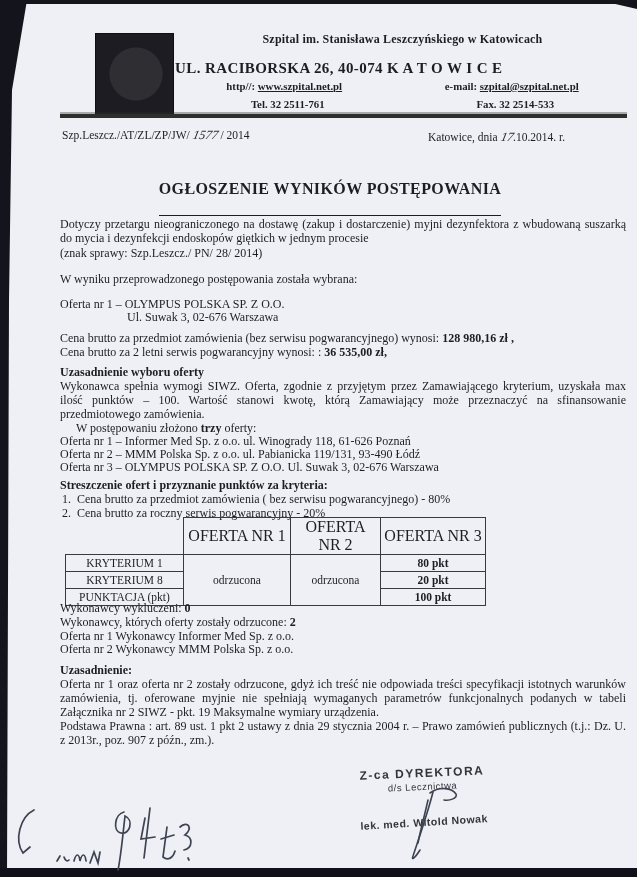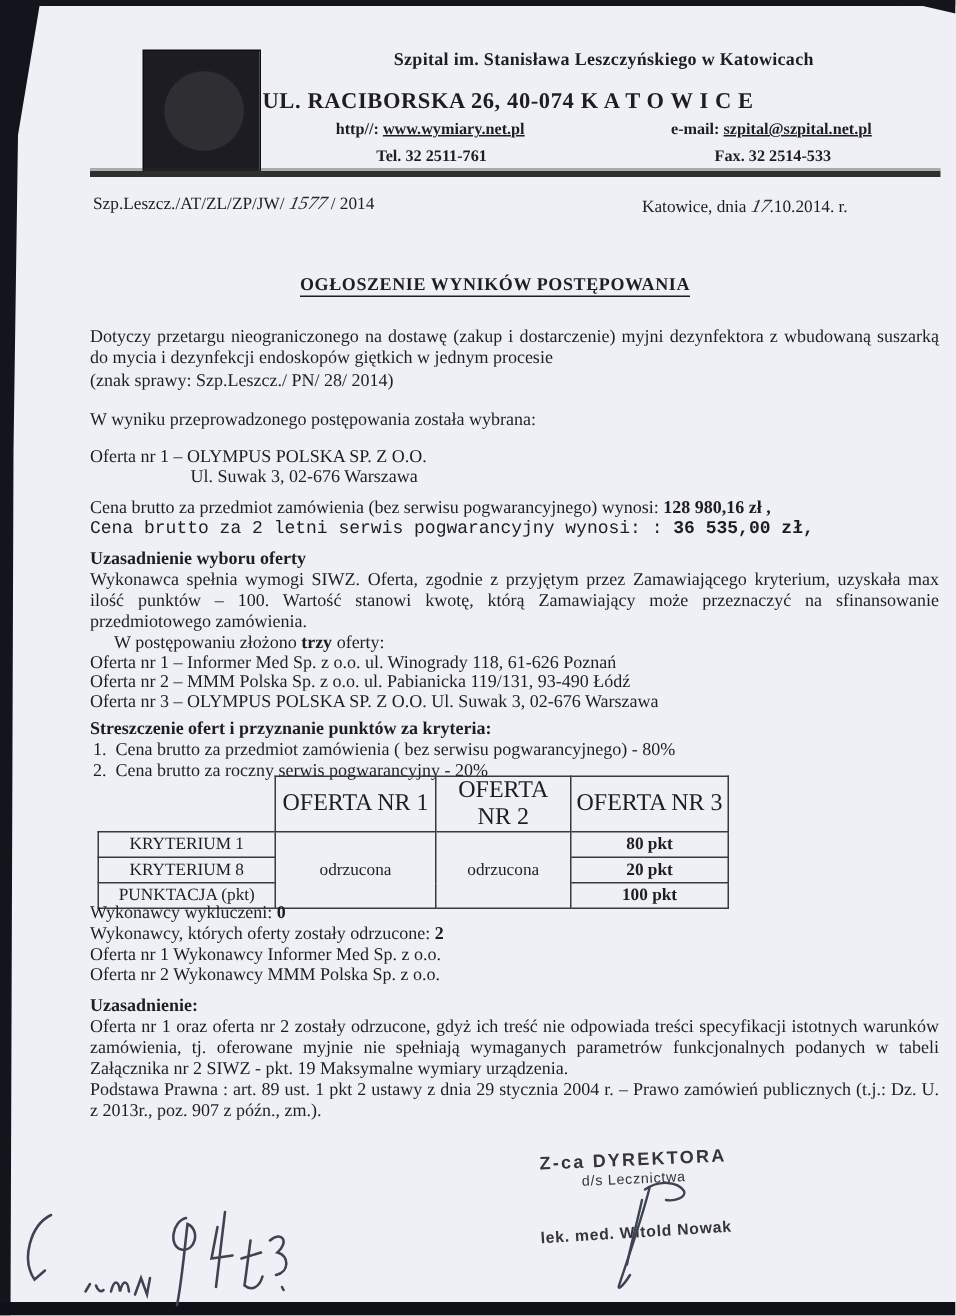--- a/index.html
+++ b/index.html
@@ -22,21 +22,21 @@
   .hosp-name{left:175px;top:32px;width:455px;font-size:12px;font-weight:bold;text-align:center;letter-spacing:.2px;}
   .hosp-addr{left:175px;top:60px;width:455px;font-size:15px;font-weight:bold;text-align:left;letter-spacing:.4px;}
   .web-line{left:175px;top:80px;width:455px;font-size:10.8px;font-weight:bold;display:flex;justify-content:space-around;}
   .telfax{left:175px;top:98px;width:455px;font-size:10.8px;font-weight:bold;display:flex;justify-content:space-around;}
   .uline{text-decoration:underline;}
   .head-rule{left:60px;top:114px;width:567px;height:0;border-top:4px solid #2c2f2c;box-shadow:0 -2px 0 rgba(40,45,40,.35);}
   .refline{left:62px;top:128px;font-size:11.5px;}
   .dateline{left:428px;top:130px;font-size:11.5px;}
   .hand{font-style:italic;transform:skewX(-12deg);display:inline-block;color:#2a2c33;font-size:12.5px;}
   .doc-title{left:0;top:180px;width:660px;text-align:center;}
-  .doc-title span{font-size:12px;font-weight:bold;letter-spacing:.4px;border-bottom:1.5px solid #1d1d22;padding-bottom:1px;}
+  .doc-title span{font-size:16px;font-weight:bold;letter-spacing:.4px;border-bottom:1.5px solid #1d1d22;padding-bottom:18px;}
   
   .stamp{left:348px;top:766px;width:150px;transform:rotate(-2.5deg);color:#34343a;font-family:"Liberation Sans","DejaVu Sans",sans-serif;}
   .stamp .l1{font-size:12px;font-weight:bold;letter-spacing:1.5px;text-align:center;}
   .stamp .l2{font-size:9.5px;text-align:center;margin-top:1px;letter-spacing:.5px;}
   .stamp .l3{font-size:10.5px;font-weight:bold;text-align:center;margin-top:24px;letter-spacing:.5px;transform:rotate(-1deg);}
   
   table.score{border-collapse:collapse;font-size:11.5px;}
   table.score th, table.score td{border:1.6px solid #3a3a3e;padding:0 3px;text-align:center;}
   table.score .nb{border:none;background:transparent;}
   table.score thead th{font-weight:normal;height:20px;font-size:16px;}
@@ -51,21 +51,21 @@
   <rect x="0" y="0" width="637" height="4" fill="#14141c"></rect>
   <polygon points="0,0 27,0 12,90 9,300 7,877 0,877" fill="#14141c"></polygon>
   <rect x="0" y="868" width="637" height="9" fill="#101018"></rect>
   <polygon points="598,0 637,0 637,9" fill="#14141c"></polygon>
 </svg>
 
 <div class="abs logo"></div>
 <div class="abs hosp-name">Szpital im. Stanisława Leszczyńskiego w Katowicach</div>
 <div class="abs hosp-addr">UL. RACIBORSKA 26,  40-074 K A T O W I C E</div>
 <div class="abs web-line">
-  <span><span>http//: </span><span class="uline">www.wymiary.net.pl</span></span>
+  <span><span>http//: </span><span class="uline">www.szpital.net.pl</span></span>
   <span><span>e-mail: </span><span class="uline">szpital@szpital.net.pl</span></span>
 </div>
 <div class="abs telfax">
   <span>Tel. 32   2511-761</span>
   <span>Fax. 32   2514-533</span>
 </div>
 <div class="abs head-rule"></div>
 
 <div class="abs refline">
   <span>Szp.Leszcz./AT/ZL/ZP/JW/ </span><span class="hand">1577</span><span> / 2014</span>
@@ -80,21 +80,21 @@
 <div class="abs page-text" style="left:60px;top:246px;width:566px;">(znak sprawy: Szp.Leszcz./ PN/ 28/ 2014)</div>
 
 <div class="abs page-text" style="left:60px;top:272px;width:566px;">W wyniku przeprowadzonego postępowania została wybrana:</div>
 
 <div class="abs page-text" style="left:60px;top:297px;width:566px;">Oferta nr 1 –  OLYMPUS POLSKA SP. Z O.O.</div>
 <div class="abs page-text" style="left:127px;top:310px;width:400px;">Ul. Suwak 3, 02-676 Warszawa</div>
 
 <div class="abs page-text" style="left:60px;top:331px;width:566px;">
   <span>Cena brutto za przedmiot zamówienia (bez serwisu pogwarancyjnego) wynosi: </span><span class="b">128 980,16 zł ,</span>
 </div>
-<div class="abs page-text" style="left:60px;top:345px;width:566px;font-family:Liberation Mono, monospace;">
+<div class="abs page-text" style="left:60px;top:345px;width:566px;">
   <span>Cena brutto za 2 letni serwis pogwarancyjny wynosi: : </span><span class="b">36 535,00 zł,</span>
 </div>
 
 <div class="abs page-text b" style="left:60px;top:365px;width:566px;">Uzasadnienie wyboru oferty</div>
 <div class="abs page-text jst" style="left:60px;top:379px;width:566px;">Wykonawca spełnia wymogi SIWZ. Oferta, zgodnie z przyjętym przez Zamawiającego kryterium, uzyskała max ilość punktów – 100. Wartość stanowi kwotę, którą Zamawiający może  przeznaczyć na sfinansowanie przedmiotowego zamówienia.</div>
 <div class="abs page-text" style="left:60px;top:421px;width:566px;margin-left:16px;">
   <span>W postępowaniu złożono </span><span class="b">trzy</span><span>  oferty:</span>
 </div>
 <div class="abs page-text" style="left:60px;top:434px;width:566px;">Oferta nr 1 –  Informer Med Sp. z o.o.  ul. Winogrady 118, 61-626 Poznań</div>
 <div class="abs page-text" style="left:60px;top:447px;width:566px;">Oferta nr 2 – MMM Polska Sp. z o.o.   ul. Pabianicka 119/131, 93-490 Łódź</div>

